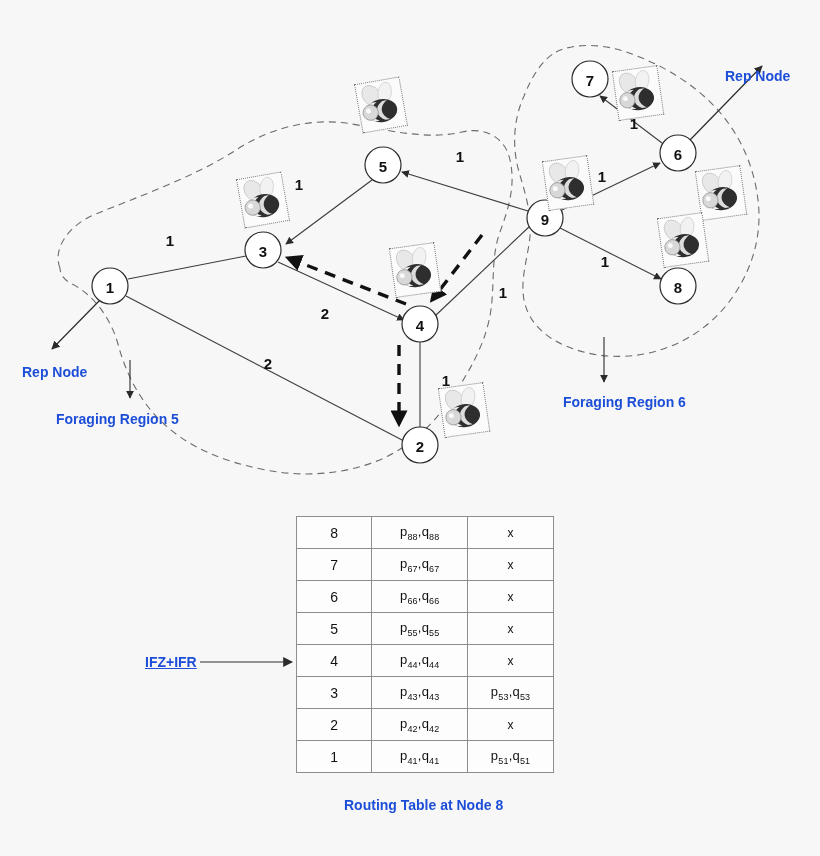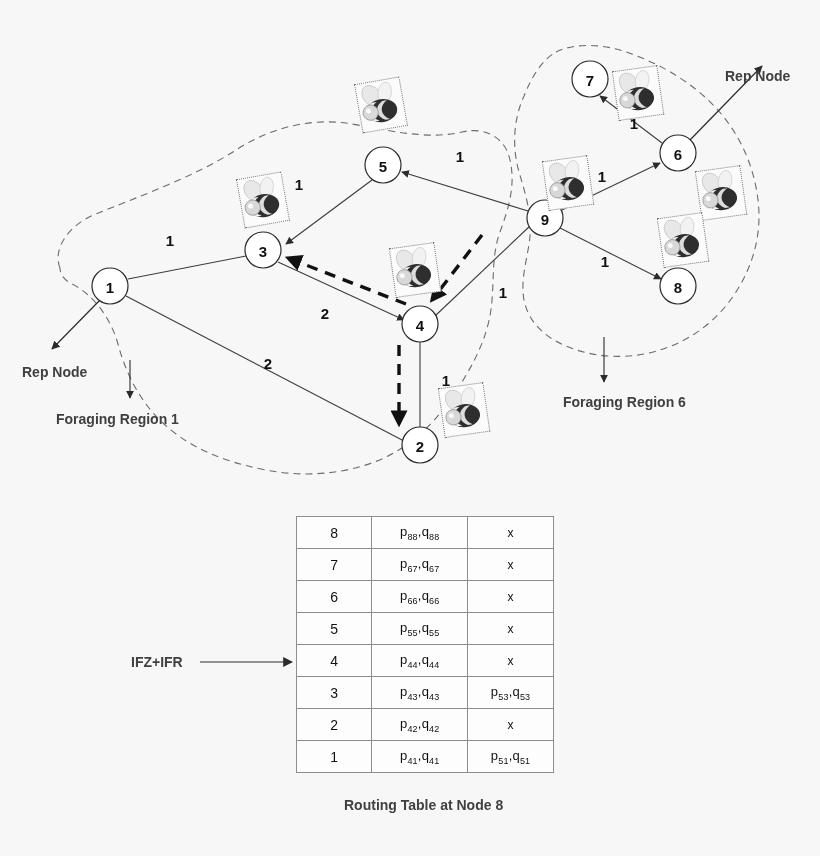--- a/index.html
+++ b/index.html
@@ -43,21 +43,21 @@
     font-weight: bold;
     fill: #111;
     text-anchor: middle;
     dominant-baseline: central;
   }
   .caption {
     position: absolute;
     font-family: "Liberation Sans", sans-serif;
     font-size: 14px;
     font-weight: bold;
-    color: #404040;
+    color: #1d4ed8;
     white-space: nowrap;
   }
   
   #routing-table {
     position: absolute;
     left: 296px;
     top: 516px;
     width: 258px;
     border-collapse: collapse;
     background: #fdfdfd;
@@ -290,23 +290,23 @@
       <ellipse cx="23" cy="31" rx="16" ry="12" fill="#2e2e2e"></ellipse>
       <path d="M14 21 A16 12 0 0 0 14 41 L19 41 A16 12 0 0 1 19 21 Z" fill="#efefef"></path>
       <path d="M25 21 A16 12 0 0 0 25 41 L30 41 A16 12 0 0 1 30 21 Z" fill="#dcdcdc"></path>
       <circle cx="11" cy="31" r="8" fill="#d8d8d8" stroke="#8a8a8a" stroke-width=".7"></circle>
       <circle cx="9" cy="29" r="2.6" fill="#fafafa"></circle>
     </svg>
   </div>
 
   <div class="caption" style="left:22px;top:364px;">Rep Node</div>
   <div class="caption" style="left:725px;top:68px;">Rep Node</div>
-  <div class="caption" style="left:56px;top:411px;">Foraging Region 1</div>
+  <div class="caption" style="left:56px;top:411px;">Foraging Region 5</div>
   <div class="caption" style="left:551px;top:394px;padding-left:12px;">Foraging Region 6</div>
-  <div class="caption" style="left:131px;top:654px;">IFZ+IFR</div>
+  <div class="caption" style="left:145px;top:654px;text-decoration:underline;">IFZ+IFR</div>
 
   <table id="routing-table">
     <tbody>
       <tr>
         <td class="c-id">8</td>
         <td class="c-prim"><span class="pq"><span>p</span><sub>88</sub>,<span>q</span><sub>88</sub></span></td>
         <td class="c-sec xmark">x</td>
       </tr>
       <tr>
         <td class="c-id">7</td>

